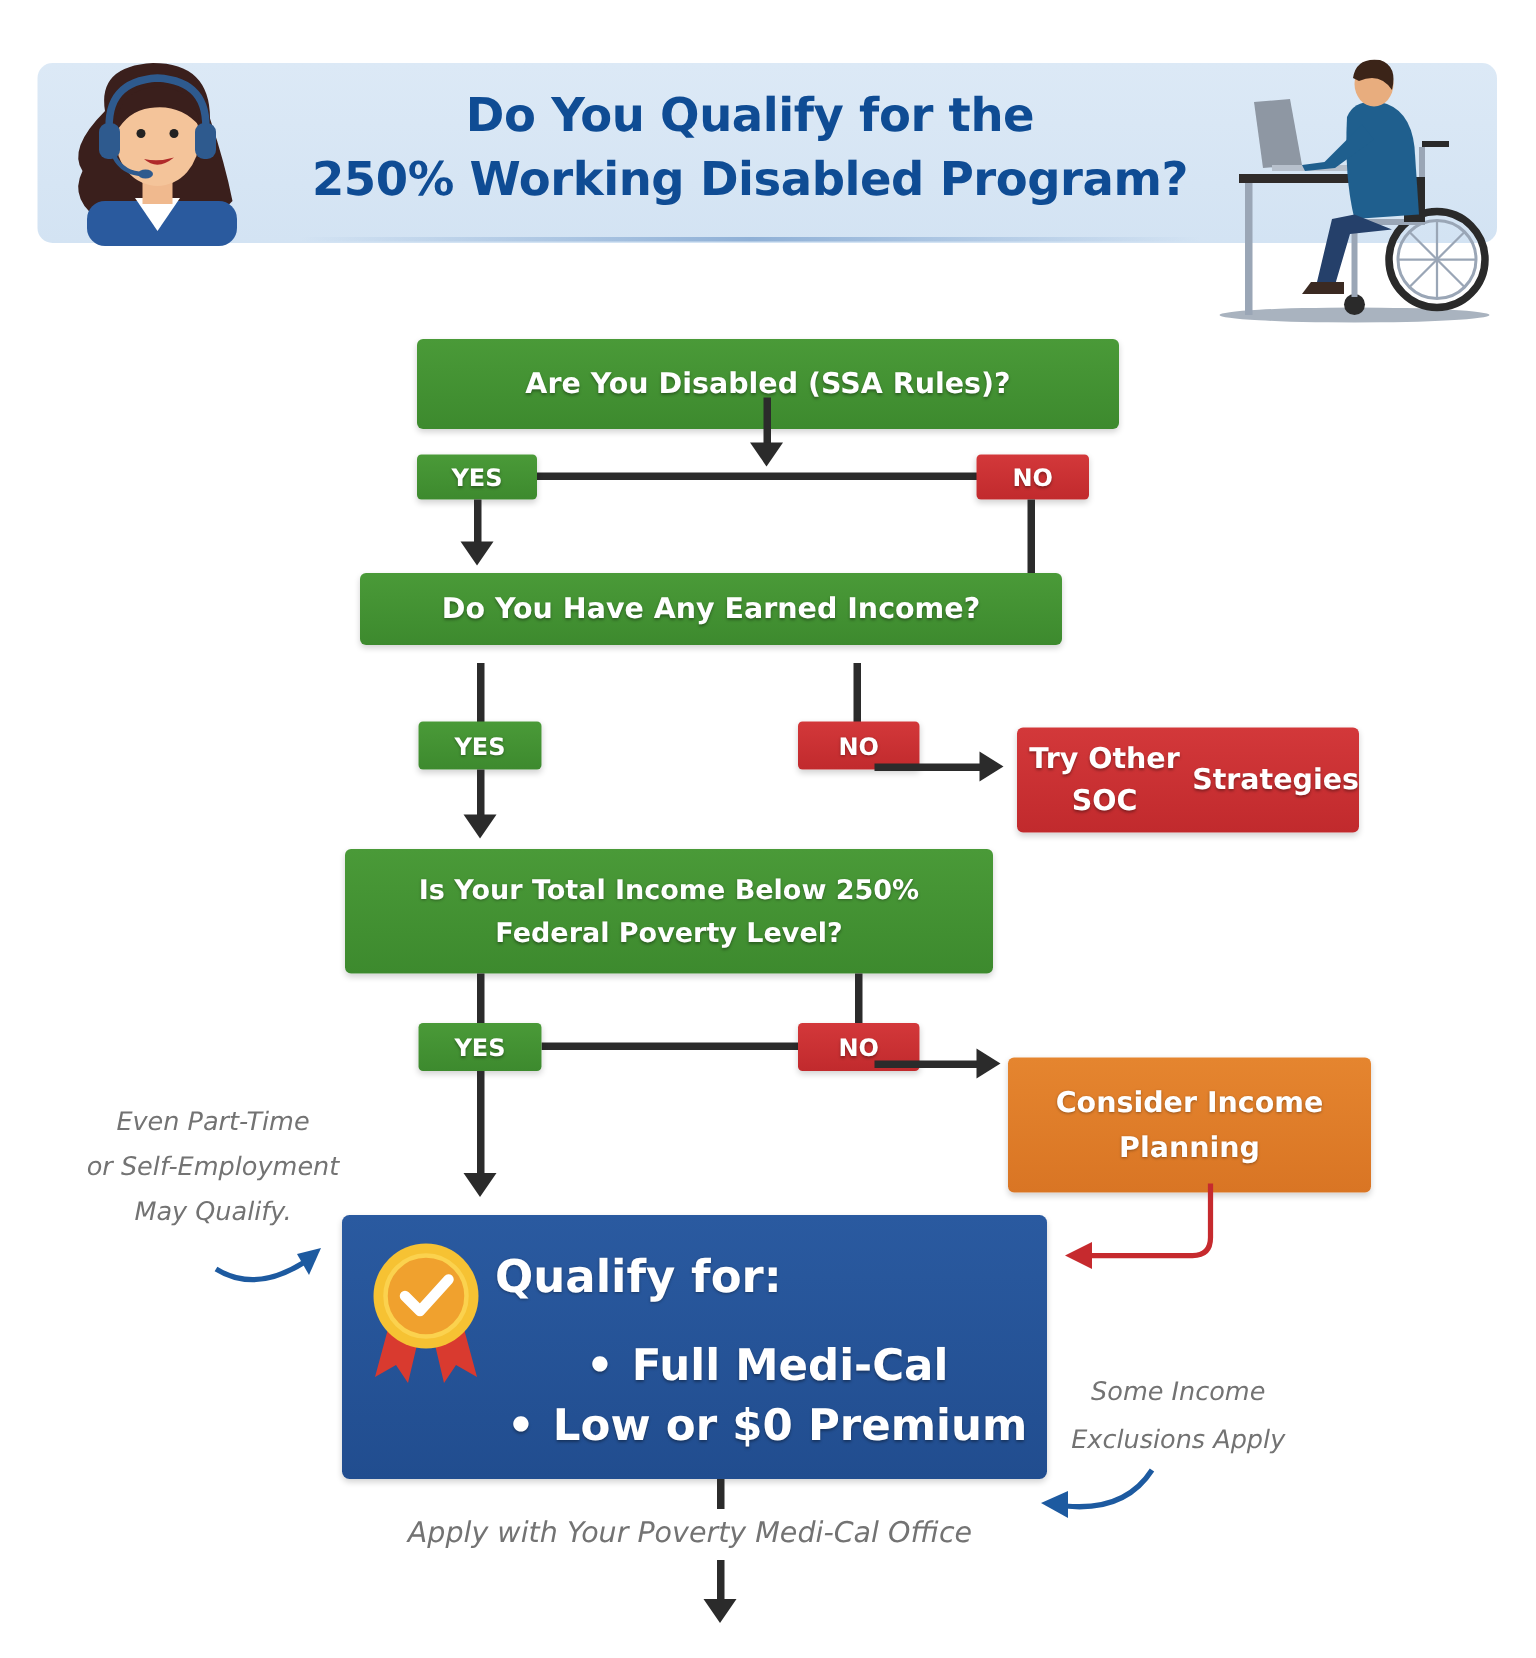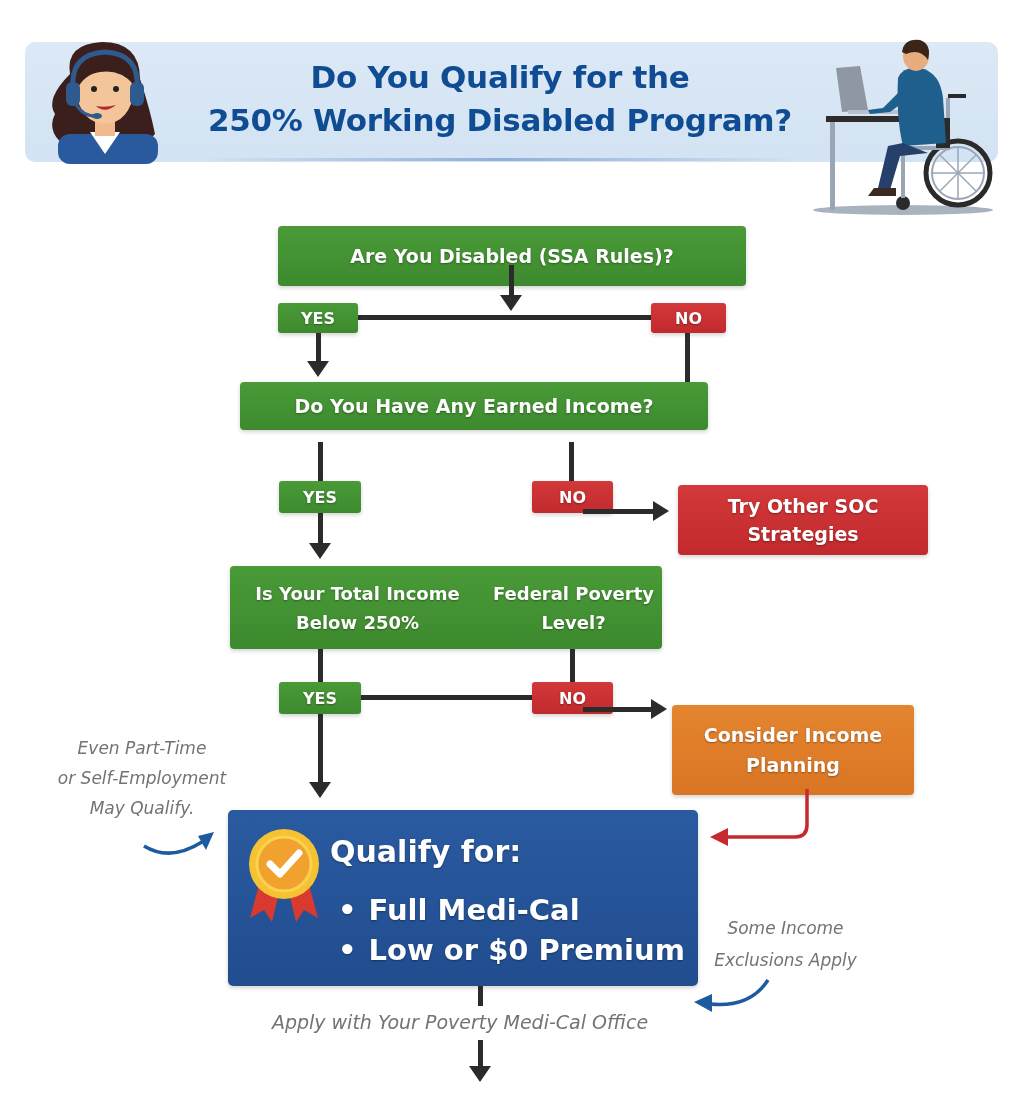--- a/index.html
+++ b/index.html
@@ -28,40 +28,40 @@
     text-shadow: 0 1px 2px rgba(0,0,0,0.35);
     box-shadow: 0 2px 4px rgba(0,0,0,0.18);
   }
   .green { background: linear-gradient(180deg, #4a9a38 0%, #3d8a2e 100%); }
   .red { background: linear-gradient(180deg, #d3383a 0%, #c12a2d 100%); }
   .orange { background: linear-gradient(180deg, #e5852f 0%, #d97524 100%); }
   .blue { background: linear-gradient(180deg, #2a5aa0 0%, #214d8f 100%); }
 
   .q1 { left: 278px; top: 205px; width: 468px; height: 60px; font-size: 19px; margin-top: 21px; }
   .q2 { left: 240px; top: 382px; width: 468px; height: 48px; font-size: 19px; }
-  .q3 { left: 230px; top: 566px; width: 432px; height: 83px; font-size: 18px; line-height: 29px; }
+  .q3 { left: 230px; top: 566px; width: 432px; height: 83px; font-size: 18px; line-height: 29px; flex-direction: column; }
 
   .tag { font-size: 16px; border-radius: 3px; }
   .yes1 { left: 278px; top: 303px; width: 80px; height: 30px; }
   .no1  { left: 651px; top: 303px; width: 75px; height: 30px; }
   .yes2 { left: 279px; top: 481px; width: 82px; height: 32px; }
   .no2  { left: 532px; top: 481px; width: 81px; height: 32px; }
   .yes3 { left: 279px; top: 682px; width: 82px; height: 32px; }
   .no3  { left: 532px; top: 682px; width: 81px; height: 32px; }
 
-  .out-soc { left: 678px; top: 485px; width: 250px; height: 70px; font-size: 19px; line-height: 28px; flex-direction: column; }
+  .out-soc { left: 678px; top: 485px; width: 228px; height: 70px; font-size: 19px; line-height: 28px; flex-direction: row; }
   .out-plan { left: 672px; top: 705px; width: 242px; height: 90px; font-size: 19px; line-height: 30px; flex-direction: column; background: linear-gradient(180deg, #e5852f 0%, #d97524 100%); }
 
   .result {
     left: 228px; top: 810px; width: 470px; height: 176px; border-radius: 5px;
     display: block; text-align: left;
   }
   .result-heading { left: 102px; top: 24px; font-size: 30px; color: #fff; }
   .result-items { left: 110px; top: 80px; font-size: 29px; line-height: 40px; color: #fff; }
-  .result-items li { list-style: none; }
+  .result-items li { list-style: none; text-align: center; }
   .result-items li::before { content: "\2022"; margin-right: 12px; }
 
   .line { background: #2b2b2b; }
   .arrow-down {
     width: 0; height: 0; border-left: 11px solid transparent; border-right: 11px solid transparent;
     border-top: 16px solid #2b2b2b;
   }
   .arrow-right {
     width: 0; height: 0; border-top: 10px solid transparent; border-bottom: 10px solid transparent;
     border-left: 16px solid #2b2b2b;

